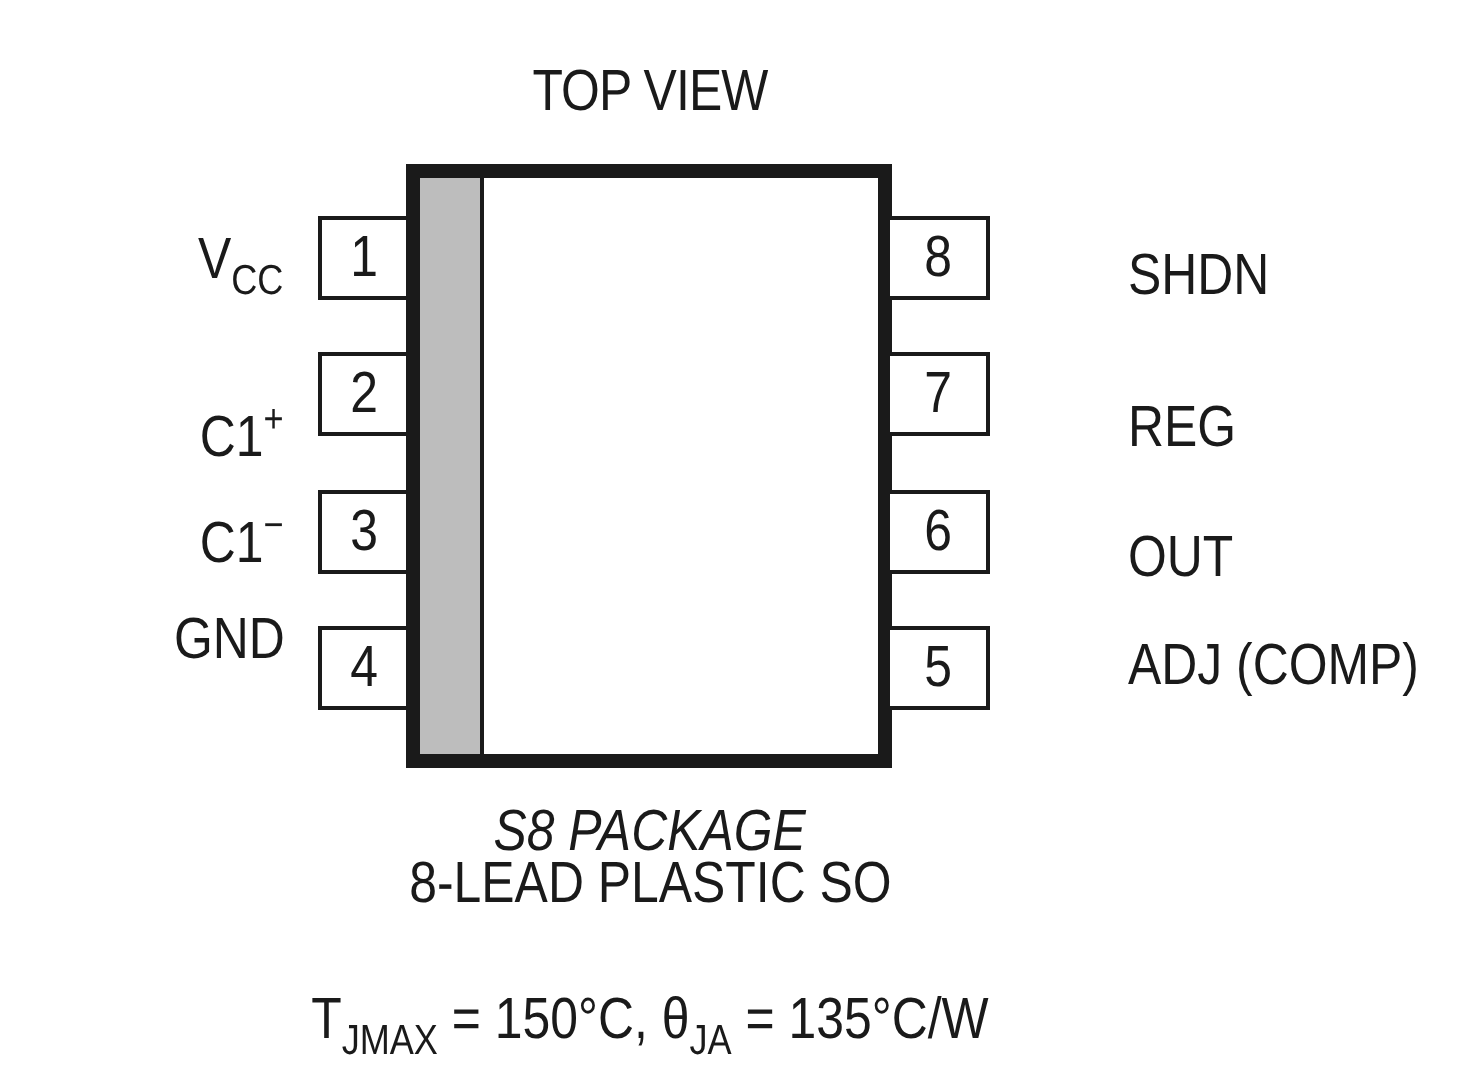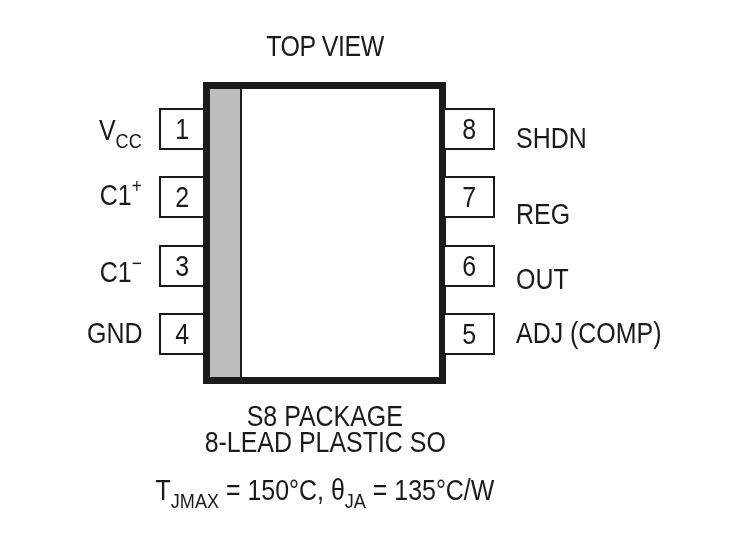--- a/index.html
+++ b/index.html
@@ -10,21 +10,21 @@
   .body-pkg { position:absolute; left:203px; top:82px; width:229px; height:288px;
               border:7px solid #1a1a1a; background:#fff; }
   .stripe { position:absolute; left:0; top:0; width:30px; height:100%;
             background:#bdbdbd; border-right:2px solid #1a1a1a; }
   .pin { position:absolute; width:44px; height:42px; border:2px solid #1a1a1a; background:#fff;
          box-sizing:border-box; display:flex; align-items:center; justify-content:center;
          font-size:29px; }
   .pin span { display:inline-block; transform:scaleX(0.86); }
   .pin.left { left:159px; border-right:none; }
   .pin.right { left:445px; width:50px; border-left:none; }
-  .label { position:absolute; font-size:29px; white-space:nowrap; line-height:1; }
+  .label { position:absolute; font-size:29px; white-space:nowrap; line-height:1;margin-left:48px; }
   .label .inner { display:inline-block; transform:scaleX(0.86); }
   .label.left { right:calc(736px - 142px); text-align:right; }
   .label.left .inner { transform-origin:right center; }
   .label.right { left:516px; }
   .label.right .inner { transform-origin:left center; }
   .sub { font-size:21px; vertical-align:-8px; }
   .sup { font-size:20px; vertical-align:12px; }
   .caption { position:absolute; left:0; width:650px; text-align:center; font-size:29px; line-height:1; }
   .caption .inner { display:inline-block; transform:scaleX(0.86); }
   .csub { font-size:21px; vertical-align:-8px; }
@@ -62,50 +62,50 @@
   <div class="pin right" style="top:245px;">
       <span>6</span>
     </div>
   <div class="pin right" style="top:313px;">
       <span>5</span>
     </div>
 
   <div class="label left" style="top:116px;">
     <span class="inner"><span>V</span><span class="sub">CC</span></span>
   </div>
-  <div class="label left" style="top:176px;">
+  <div class="label left" style="top:200px;">
     <span class="inner"><span>C1</span><span class="sup">+</span></span>
   </div>
   <div class="label left" style="top:253px;">
     <span class="inner"><span>C1</span><span class="sup">−</span></span>
   </div>
-  <div class="label left" style="top:319px;">
+  <div class="label left" style="top:306px;">
     <span class="inner"><span>GND</span></span>
   </div>
 
   <div class="label right" style="top:124px;">
     <span class="inner">SHDN</span>
   </div>
   <div class="label right" style="top:200px;">
     <span class="inner">REG</span>
   </div>
   <div class="label right" style="top:265px;">
     <span class="inner">OUT</span>
   </div>
   <div class="label right" style="top:319px;">
     <span class="inner">ADJ (COMP)</span>
   </div>
 
-  <div class="caption" style="top:402px;">
+  <div class="caption" style="top:402px;font-style:italic;">
     <span class="inner">S8 PACKAGE</span>
   </div>
   <div class="caption" style="top:428px;">
     <span class="inner">8-LEAD PLASTIC SO</span>
   </div>
-  <div class="caption" style="top:476px;">
+  <div class="caption" style="top:496px;">
     <span class="inner">
       <span>T</span><span class="csub">JMAX</span>
       <span>= 150°C,</span>
       <span>θ</span><span class="csub">JA</span>
       <span>= 135°C/W</span>
     </span>
   </div>
 
 </div>
 

